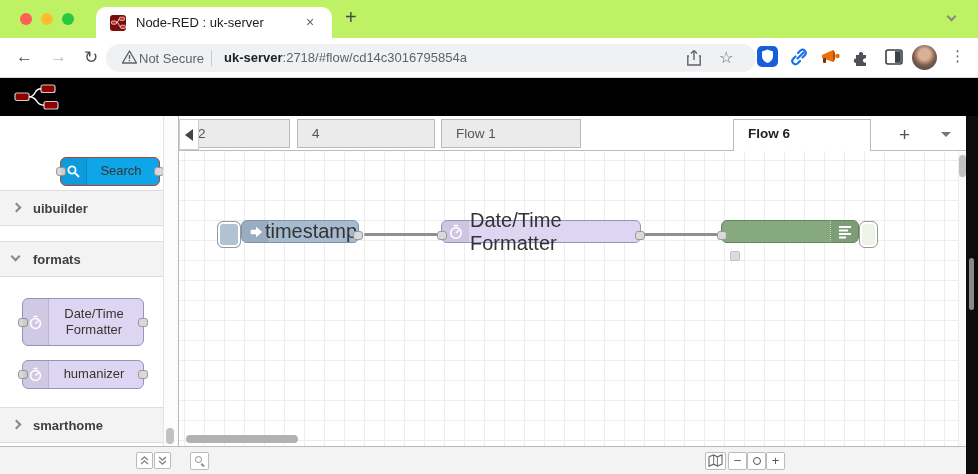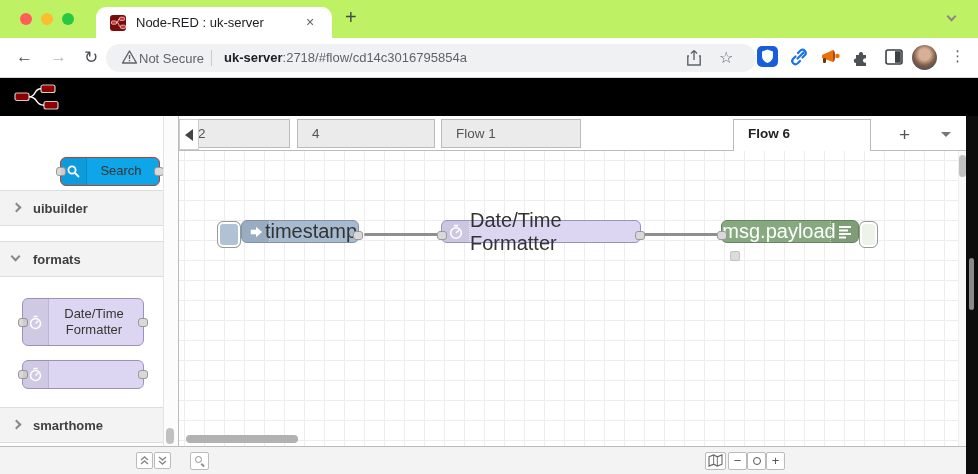--- a/index.html
+++ b/index.html
@@ -278,20 +278,21 @@
     <div class="abs pnode" style="left:22px; top:244px; width:122px; height:29px; background:#ddd6f3; border-color:#9c90bd;">
       <span class="port in" style="top:9px;"></span>
       <span class="port out" style="top:9px;"></span>
       <span class="iconzone">
         <svg width="15" height="15" viewBox="0 0 16 16">
           <circle cx="8" cy="9" r="5.3" fill="none" stroke="#fff" stroke-width="1.6"></circle>
           <line x1="8" y1="9" x2="11" y2="6.2" stroke="#fff" stroke-width="1.6"></line>
           <line x1="5.8" y1="1.6" x2="10.2" y2="1.6" stroke="#fff" stroke-width="1.6"></line>
         </svg>
       </span>
+      <span class="nlabel">humanizer</span>
     </div>
 
     <div class="abs cat" style="top:291px;">
       <span class="abs chev right" style="left:13px; top:13px;"></span>
       <span class="abs cat-label">smarthome</span>
     </div>
   </div>
 
   <div class="abs pal-gutter"></div>
   <div class="abs pal-thumb"></div>
@@ -344,21 +345,20 @@
       <div class="debug-btn"></div>
       <div class="cnode" style="left:542px; top:69px; width:138px; background:#87a980; border-color:#66855f;">
         <span class="iconzone izright">
           <svg width="14" height="14" viewBox="0 0 14 14">
             <rect x="1" y="1" width="12" height="2" fill="#fff"></rect>
             <rect x="1" y="4.5" width="9" height="2" fill="#fff"></rect>
             <rect x="1" y="8" width="12" height="2" fill="#fff"></rect>
             <rect x="1" y="11.5" width="7" height="2" fill="#fff"></rect>
           </svg>
         </span>
-        <span class="clabel" style="left:6px; right:28px; color:#fff;">msg.payload</span>
         <span class="port in" style="top:10px;"></span>
       </div>
       <span class="status-sq"></span>
 
       <div class="h-thumb"></div>
       <div class="v-track"></div>
       <div class="v-thumb"></div>
     </div>
   </div>
 

